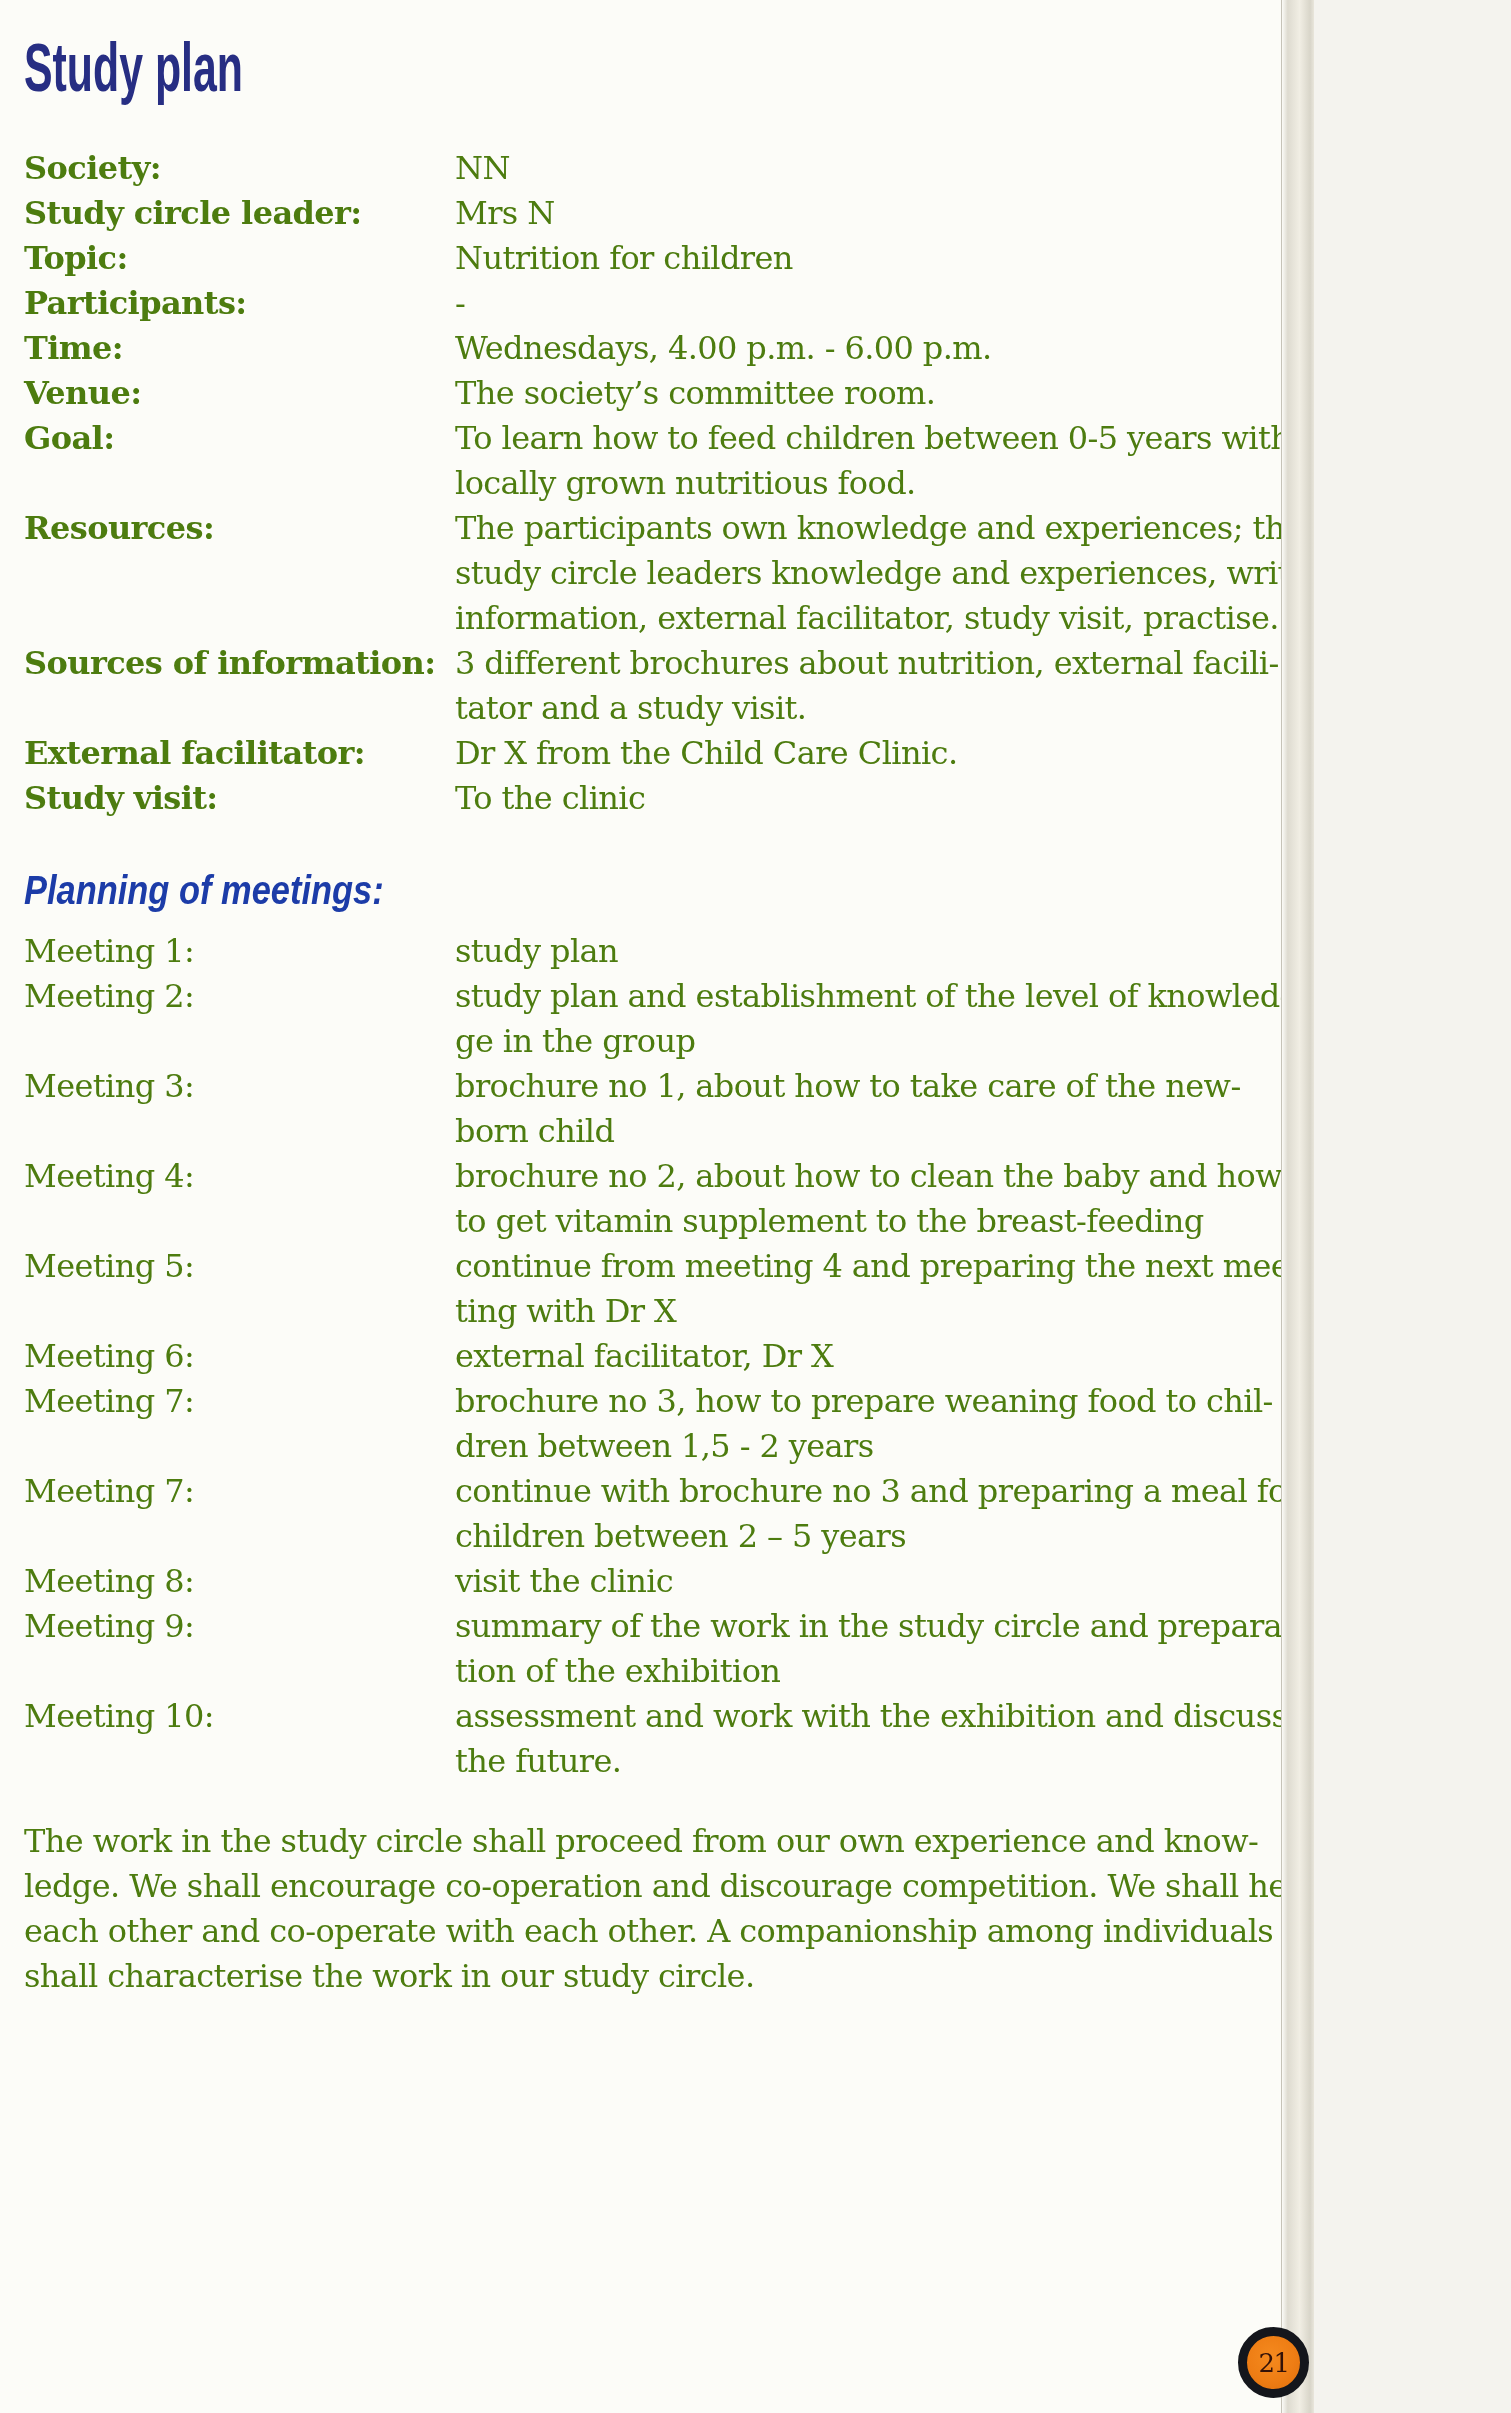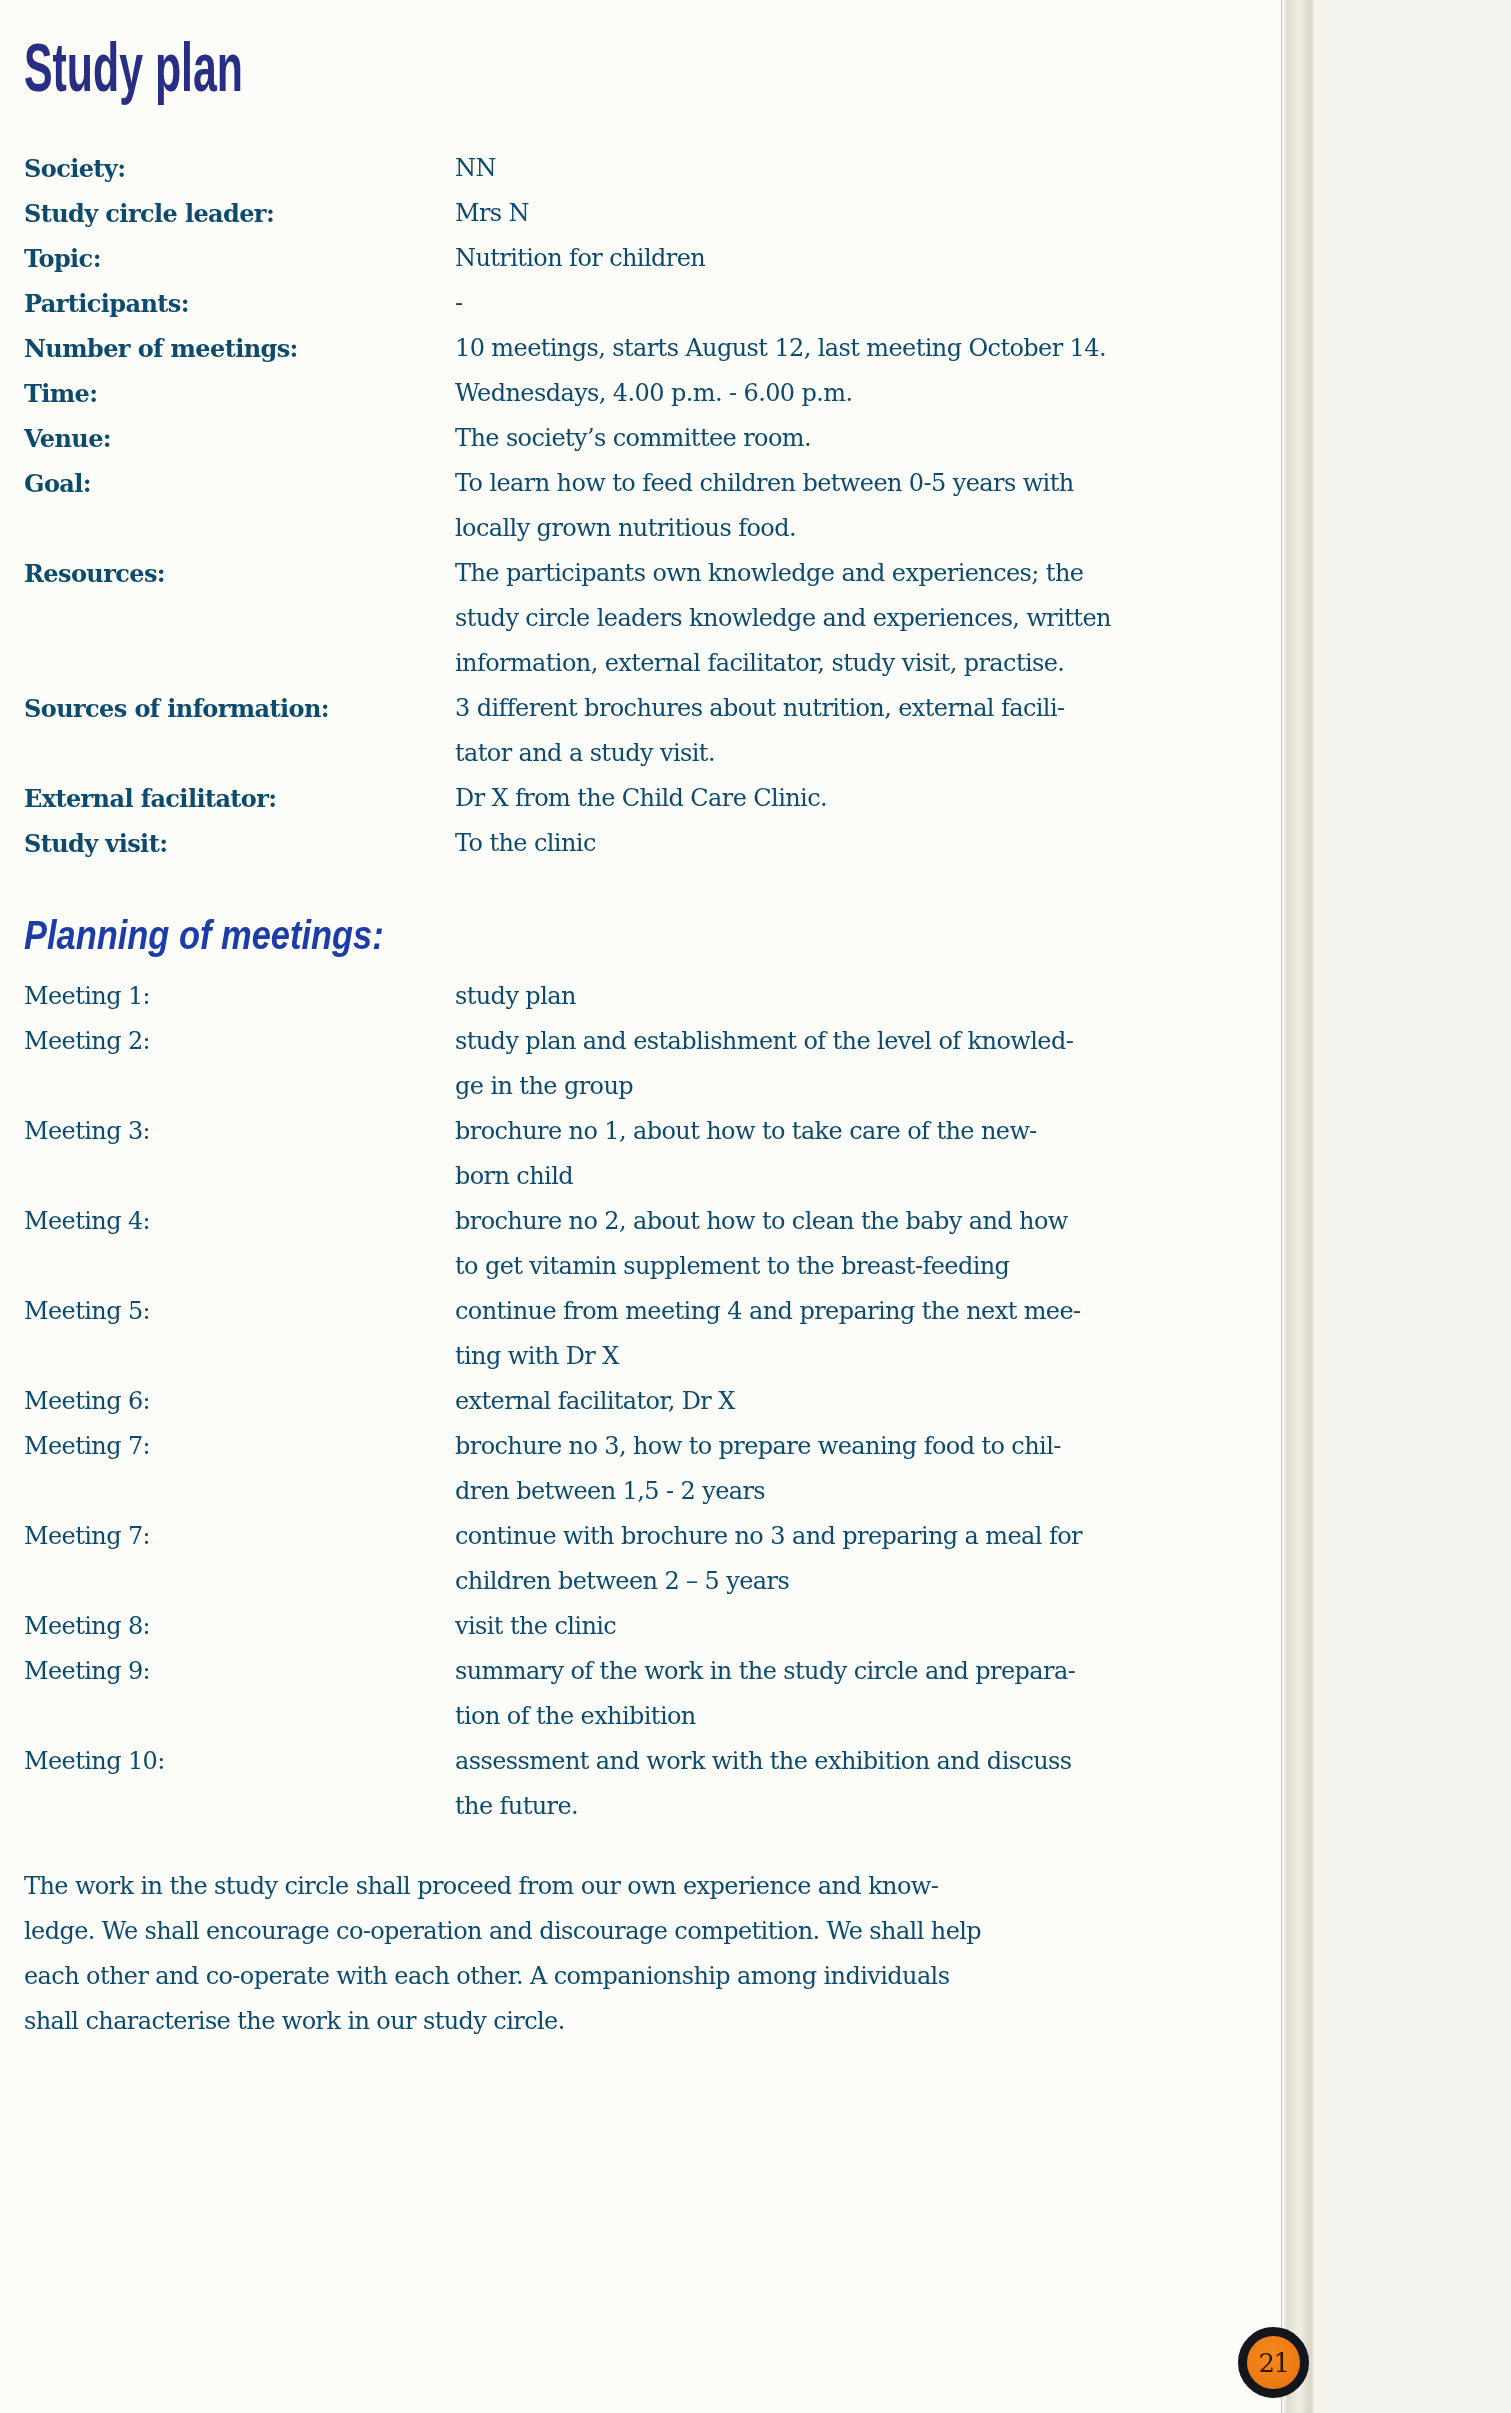--- a/index.html
+++ b/index.html
@@ -26,24 +26,24 @@
     font-size:68px;
     line-height:71px;
     color:#272e83;
     transform:scaleX(.63);
     transform-origin:left top;
     white-space:nowrap;
   }
   .fields { margin-top:43px; }
   .frow { display:flex; align-items:flex-start; }
   .flabel, .mlabel, .fvalue, .closing {
-    font-size:24px;
+    font-size:32px;
     line-height:45px;
     letter-spacing:-0.6px;
-    color:#0c4a6e;
+    color:#4d7c0f;
   }
   .flabel { flex:0 0 431px; font-weight:700; }
   .mlabel { flex:0 0 431px; font-weight:400; }
   .fvalue { width:906px; white-space:pre-line; }
   .section-heading {
     margin:43px 0 13.3px 0;
     font-family:"Liberation Sans", sans-serif;
     font-style:italic;
     font-weight:700;
     font-size:41px;
@@ -111,24 +111,20 @@
       </div>
       <div class="frow">
         <div class="flabel">Topic:</div>
         <div class="fvalue">Nutrition for children</div>
       </div>
       <div class="frow">
         <div class="flabel">Participants:</div>
         <div class="fvalue">-</div>
       </div>
       <div class="frow">
-        <div class="flabel">Number of meetings:</div>
-        <div class="fvalue">10 meetings, starts August 12, last meeting October 14.</div>
-      </div>
-      <div class="frow">
         <div class="flabel">Time:</div>
         <div class="fvalue">Wednesdays, 4.00 p.m. - 6.00 p.m.</div>
       </div>
       <div class="frow">
         <div class="flabel">Venue:</div>
         <div class="fvalue">The society’s committee room.</div>
       </div>
       <div class="frow">
         <div class="flabel">Goal:</div>
         <div class="fvalue">To learn how to feed children between 0-5 years with

